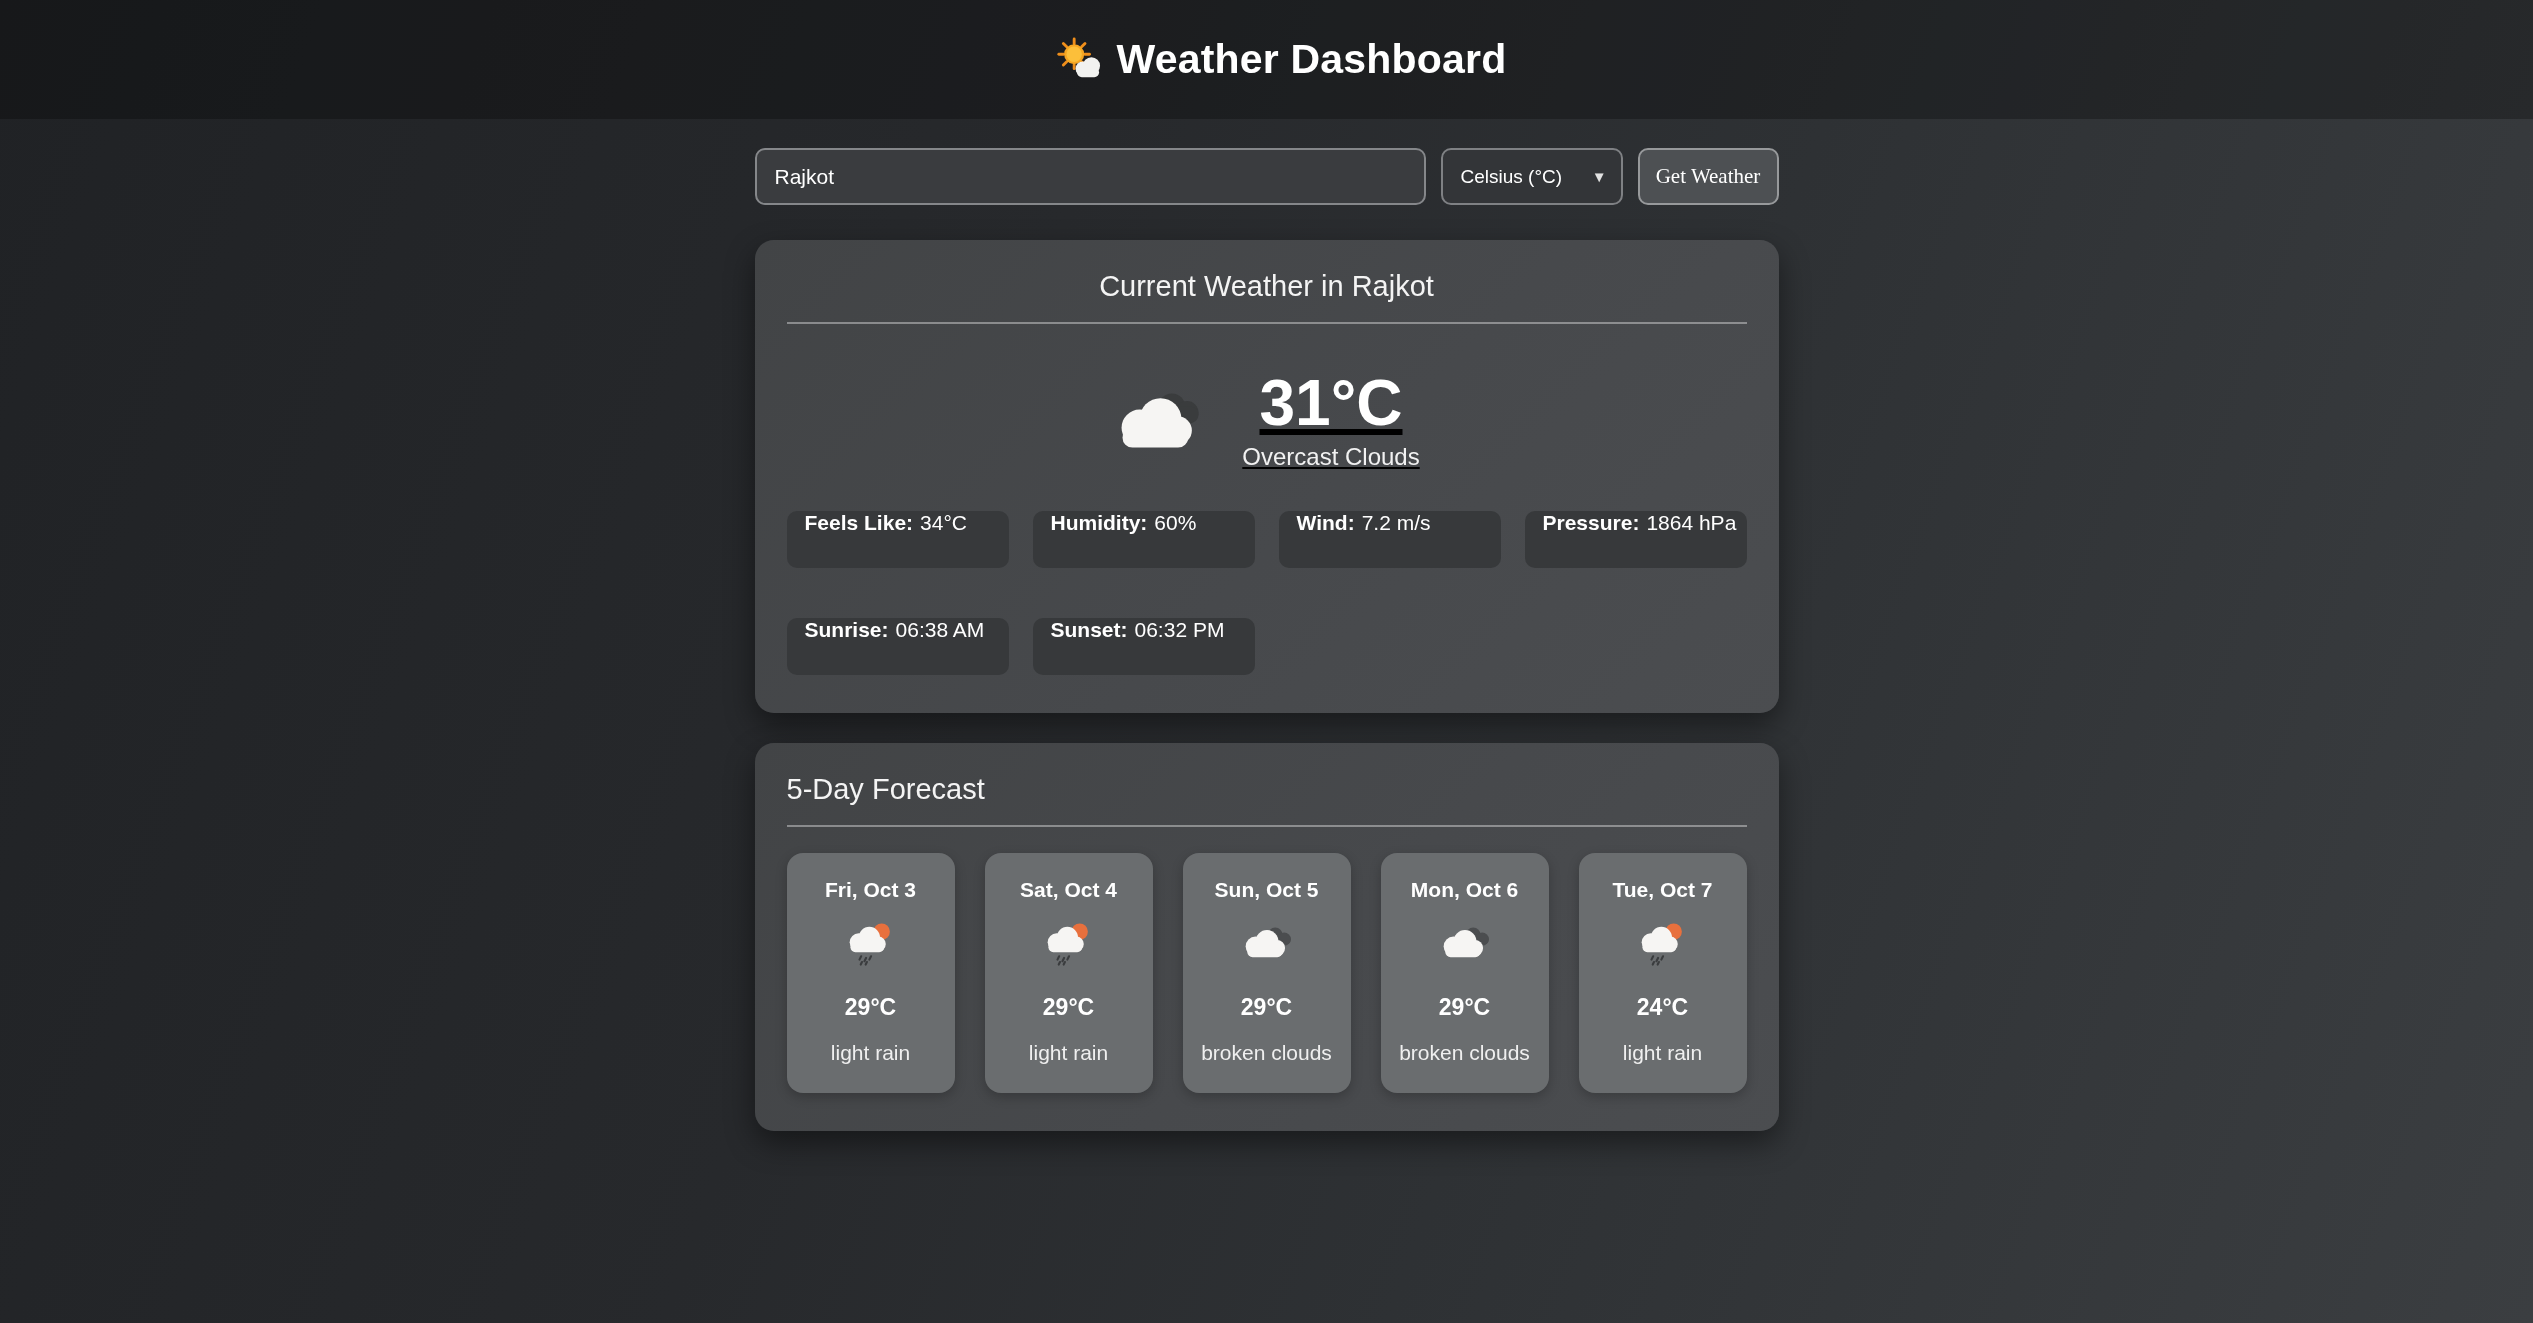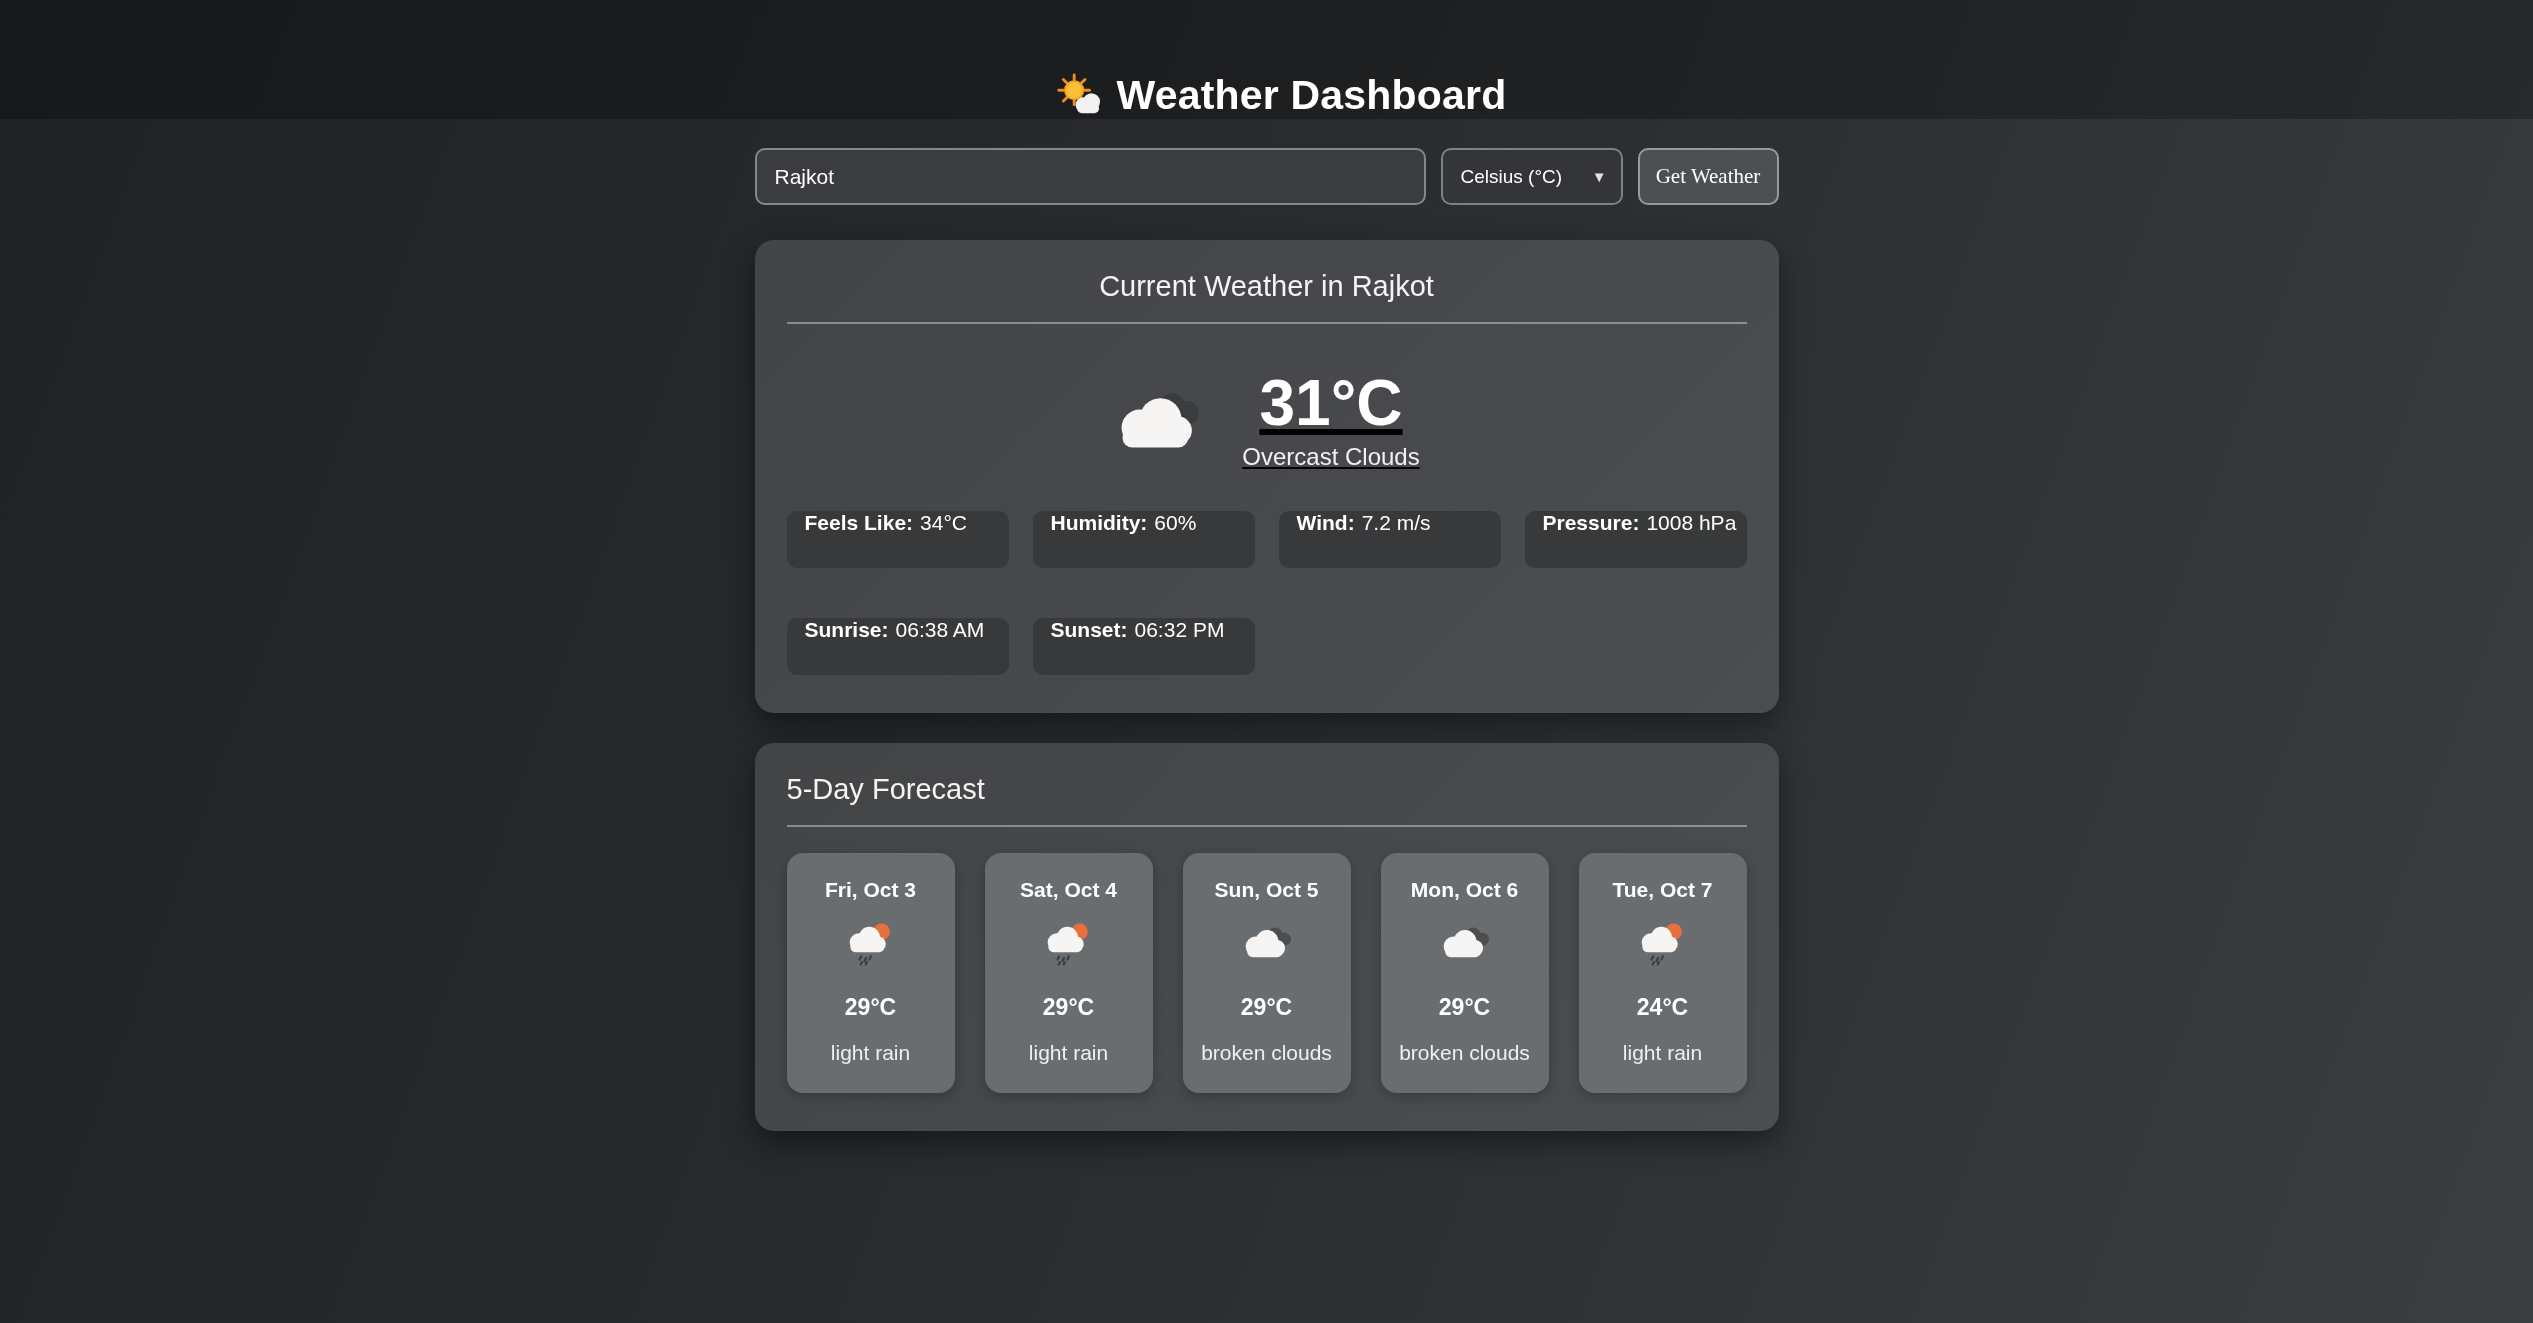--- a/index.html
+++ b/index.html
@@ -6,21 +6,21 @@
   html,body { background:#26282b; }
   body { font-family:"Liberation Sans","DejaVu Sans",sans-serif; }
   .page {
     position:relative; width:2533px; height:1323px; overflow:hidden;
     background:linear-gradient(110deg,#202225 0%,#27292c 38%,#2e3134 62%,#3b3e41 100%);
     display:flex; flex-direction:column;
   }
   
   .header {
     height:119px; flex:0 0 auto; background:rgba(0,0,0,0.28);
-    display:flex; align-items:flex-end; justify-content:center;padding-left:28px;
+    display:flex; align-items:center; justify-content:center;padding-left:28px;
   }
   .header-title {
     display:flex; align-items:center; gap:16px;
     color:#ffffff; font-size:41px; font-weight:700; letter-spacing:0.2px;
   }
   .header-title svg { display:block; }
   
   .container { width:1024px; margin:0 auto; flex:0 0 auto; }
   
   .search-row { margin-top:29px; display:flex; gap:15px; }
@@ -162,21 +162,21 @@
           <div class="detail-box">
             <strong>Humidity:</strong>
             <span>60%</span>
           </div>
           <div class="detail-box">
             <strong>Wind:</strong>
             <span>7.2 m/s</span>
           </div>
           <div class="detail-box">
             <strong>Pressure:</strong>
-            <span>1008 hPa</span>
+            <span>1864 hPa</span>
           </div>
           <div class="detail-box">
             <strong>Sunrise:</strong>
             <span>06:38 AM</span>
           </div>
           <div class="detail-box">
             <strong>Sunset:</strong>
             <span>06:32 PM</span>
           </div>
         </div>

